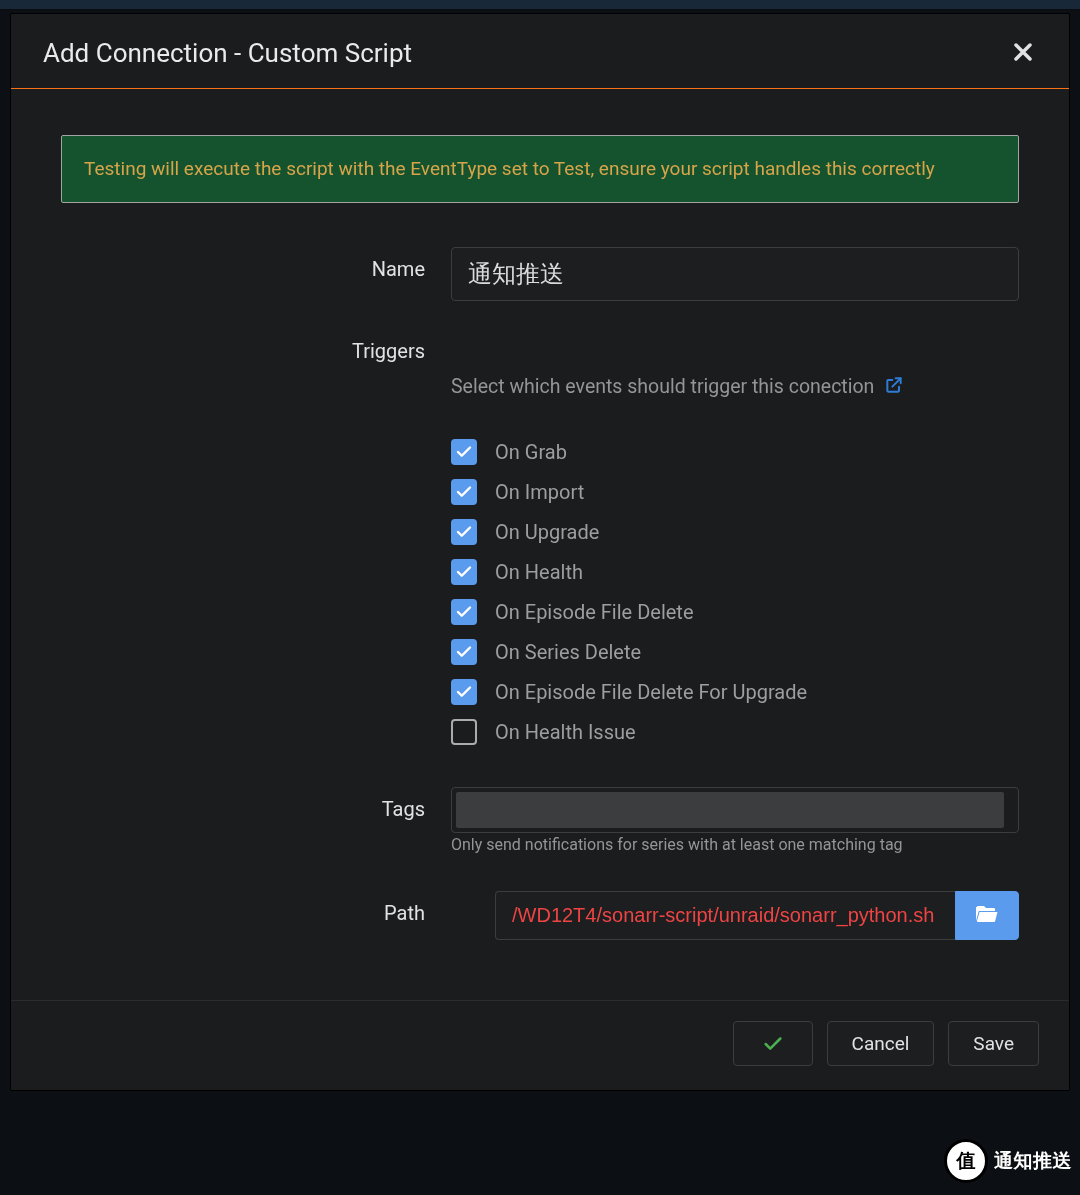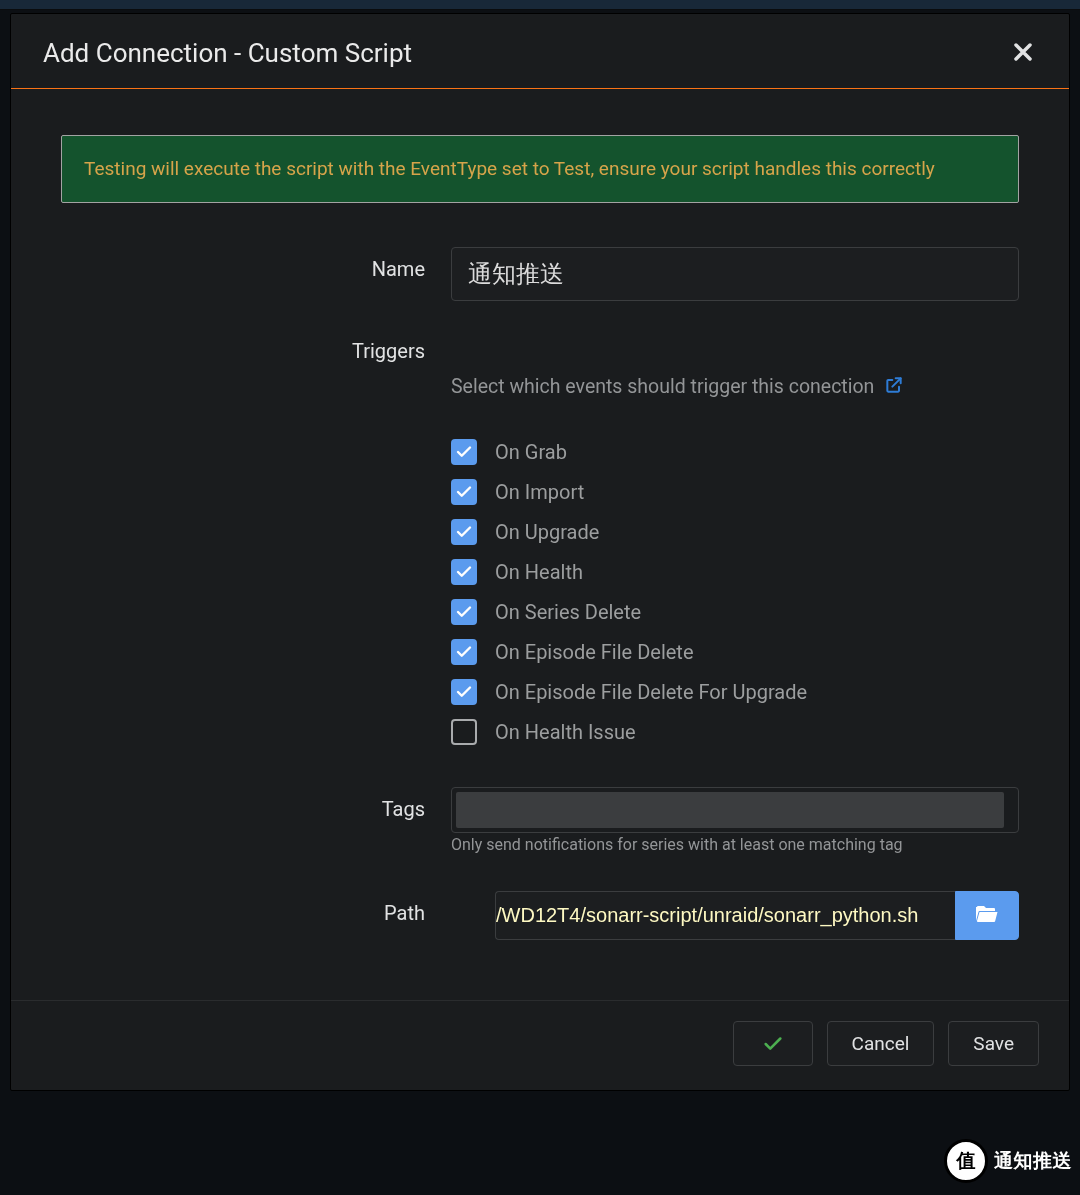--- a/index.html
+++ b/index.html
@@ -143,23 +143,23 @@
   .path-group {
     display: flex;
     width: 100%;
   }
   .path-input {
     flex: 1 1 auto;
     background: #1c1e20;
     border: 1px solid #3b3d3f;
     border-right: none;
     border-radius: 4px 0 0 4px;
-    padding: 12px 0;
+    padding: 12px 16px;
     font-size: 20px;
-    color: #fef9c3;
+    color: #ef4444;
     outline: none;
     min-width: 0;
   }
   .browse-btn {
     flex: 0 0 64px;
     background: #5b9bee;
     border: 1px solid #5b9bee;
     border-radius: 0 4px 4px 0;
     display: flex;
     align-items: center;
@@ -292,29 +292,29 @@
                 </svg>
               </div>
               <div class="trigger-label">On Health</div>
             </div>
             <div class="trigger-item">
               <div class="checkbox checked">
                 <svg width="18" height="18" viewBox="0 0 24 24">
                   <path d="M4 12l5 5L20 6" stroke="#fff" stroke-width="3.2" fill="none" stroke-linecap="round" stroke-linejoin="round"></path>
                 </svg>
               </div>
+              <div class="trigger-label">On Episode File Delete</div>
+            </div>
+            <div class="trigger-item">
+              <div class="checkbox checked">
+                <svg width="18" height="18" viewBox="0 0 24 24">
+                  <path d="M4 12l5 5L20 6" stroke="#fff" stroke-width="3.2" fill="none" stroke-linecap="round" stroke-linejoin="round"></path>
+                </svg>
+              </div>
               <div class="trigger-label">On Series Delete</div>
-            </div>
-            <div class="trigger-item">
-              <div class="checkbox checked">
-                <svg width="18" height="18" viewBox="0 0 24 24">
-                  <path d="M4 12l5 5L20 6" stroke="#fff" stroke-width="3.2" fill="none" stroke-linecap="round" stroke-linejoin="round"></path>
-                </svg>
-              </div>
-              <div class="trigger-label">On Episode File Delete</div>
             </div>
             <div class="trigger-item">
               <div class="checkbox checked">
                 <svg width="18" height="18" viewBox="0 0 24 24">
                   <path d="M4 12l5 5L20 6" stroke="#fff" stroke-width="3.2" fill="none" stroke-linecap="round" stroke-linejoin="round"></path>
                 </svg>
               </div>
               <div class="trigger-label">On Episode File Delete For Upgrade</div>
             </div>
             <div class="trigger-item">

